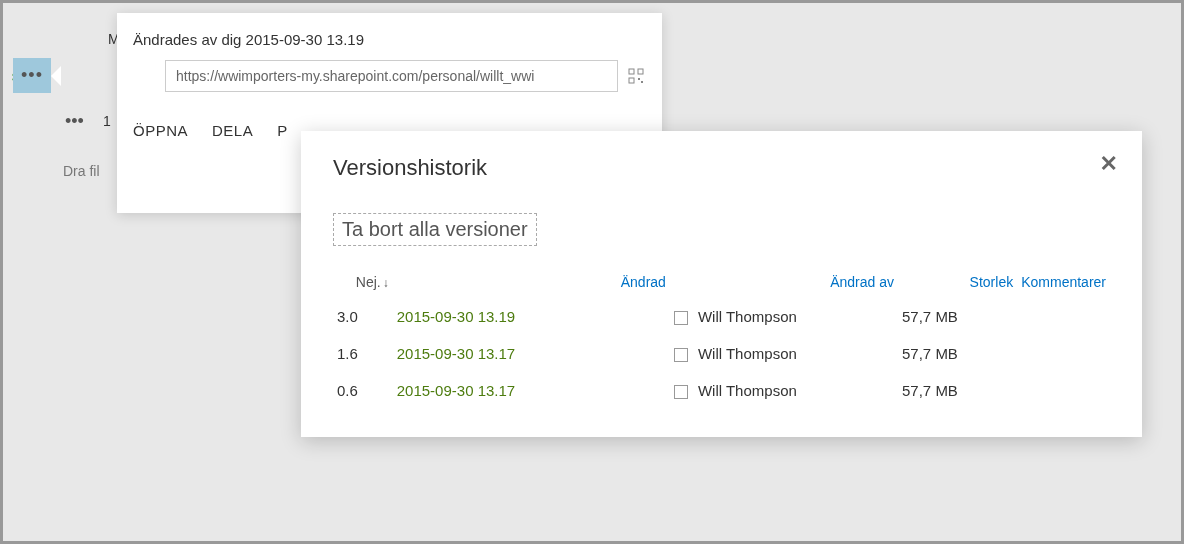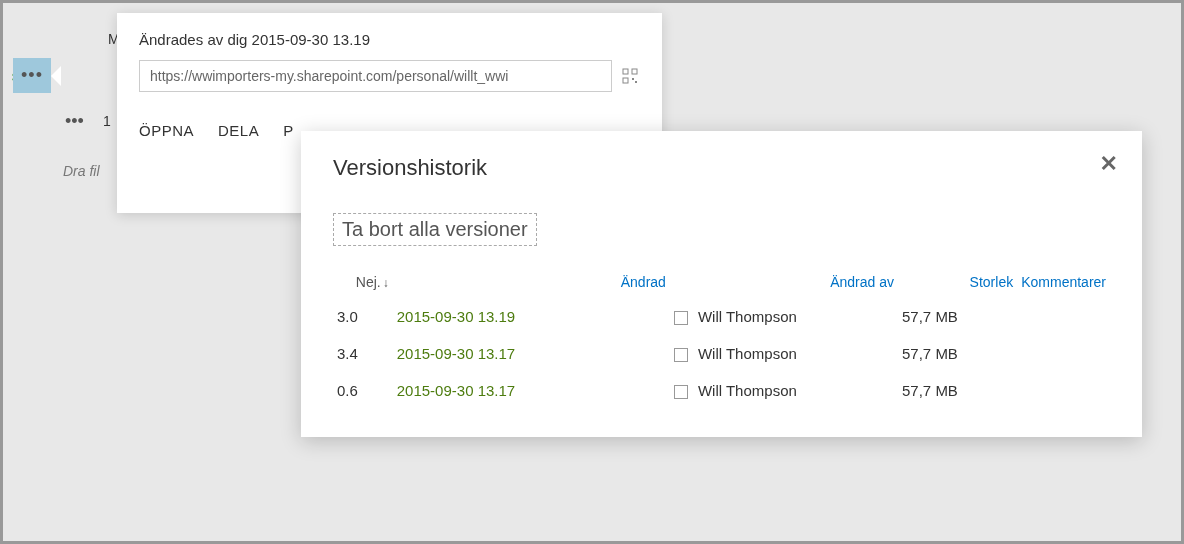--- a/index.html
+++ b/index.html
@@ -62,37 +62,38 @@
     }
     
     .callout-panel {
       position: absolute;
       top: 10px;
       left: 114px;
       width: 545px;
       height: 200px;
       background: #fff;
       box-shadow: 0 2px 12px rgba(0,0,0,0.15);
-      padding: 18px 22px;
+      padding: 18px 16px;
     }
     .callout-title {
       color: #333;
       font-size: 15px;
       font-weight: 400;
       margin-bottom: 12px;
     }
     .callout-shared {
       color: #0072c6;
       font-size: 15px;
       margin-bottom: 18px;
     }
     .url-row {
       display: flex;
       align-items: center;
       gap: 8px;
+      margin-left: 32px;
     }
     .url-input {
       flex: 1;
       border: 1px solid #ccc;
       padding: 6px 10px;
       font-size: 14px;
       color: #666;
       height: 32px;
     }
     .qr-icon {
@@ -114,21 +115,20 @@
       text-transform: uppercase;
       letter-spacing: 0.5px;
       cursor: pointer;
     }
     .drag-text {
       position: absolute;
       left: 60px;
       top: 160px;
       color: #777;
       font-size: 14px;
-      font-style: italic;
     }
     .row3-ellipsis {
       position: absolute;
       left: 62px;
       top: 108px;
       color: #555;
       font-size: 18px;
     }
     .row3-num {
       position: absolute;
@@ -282,21 +282,21 @@
     </thead>
     <tbody>
       <tr>
         <td class="no-cell">3.0</td>
         <td class="date-cell">2015-09-30 13.19</td>
         <td><span class="checkbox"></span><span>Will Thompson</span></td>
         <td>57,7 MB</td>
         <td></td>
       </tr>
       <tr>
-        <td class="no-cell">3.4</td>
+        <td class="no-cell">1.6</td>
         <td class="date-cell">2015-09-30 13.17</td>
         <td><span class="checkbox"></span><span>Will Thompson</span></td>
         <td>57,7 MB</td>
         <td></td>
       </tr>
       <tr>
         <td class="no-cell">0.6</td>
         <td class="date-cell">2015-09-30 13.17</td>
         <td><span class="checkbox"></span><span>Will Thompson</span></td>
         <td>57,7 MB</td>

